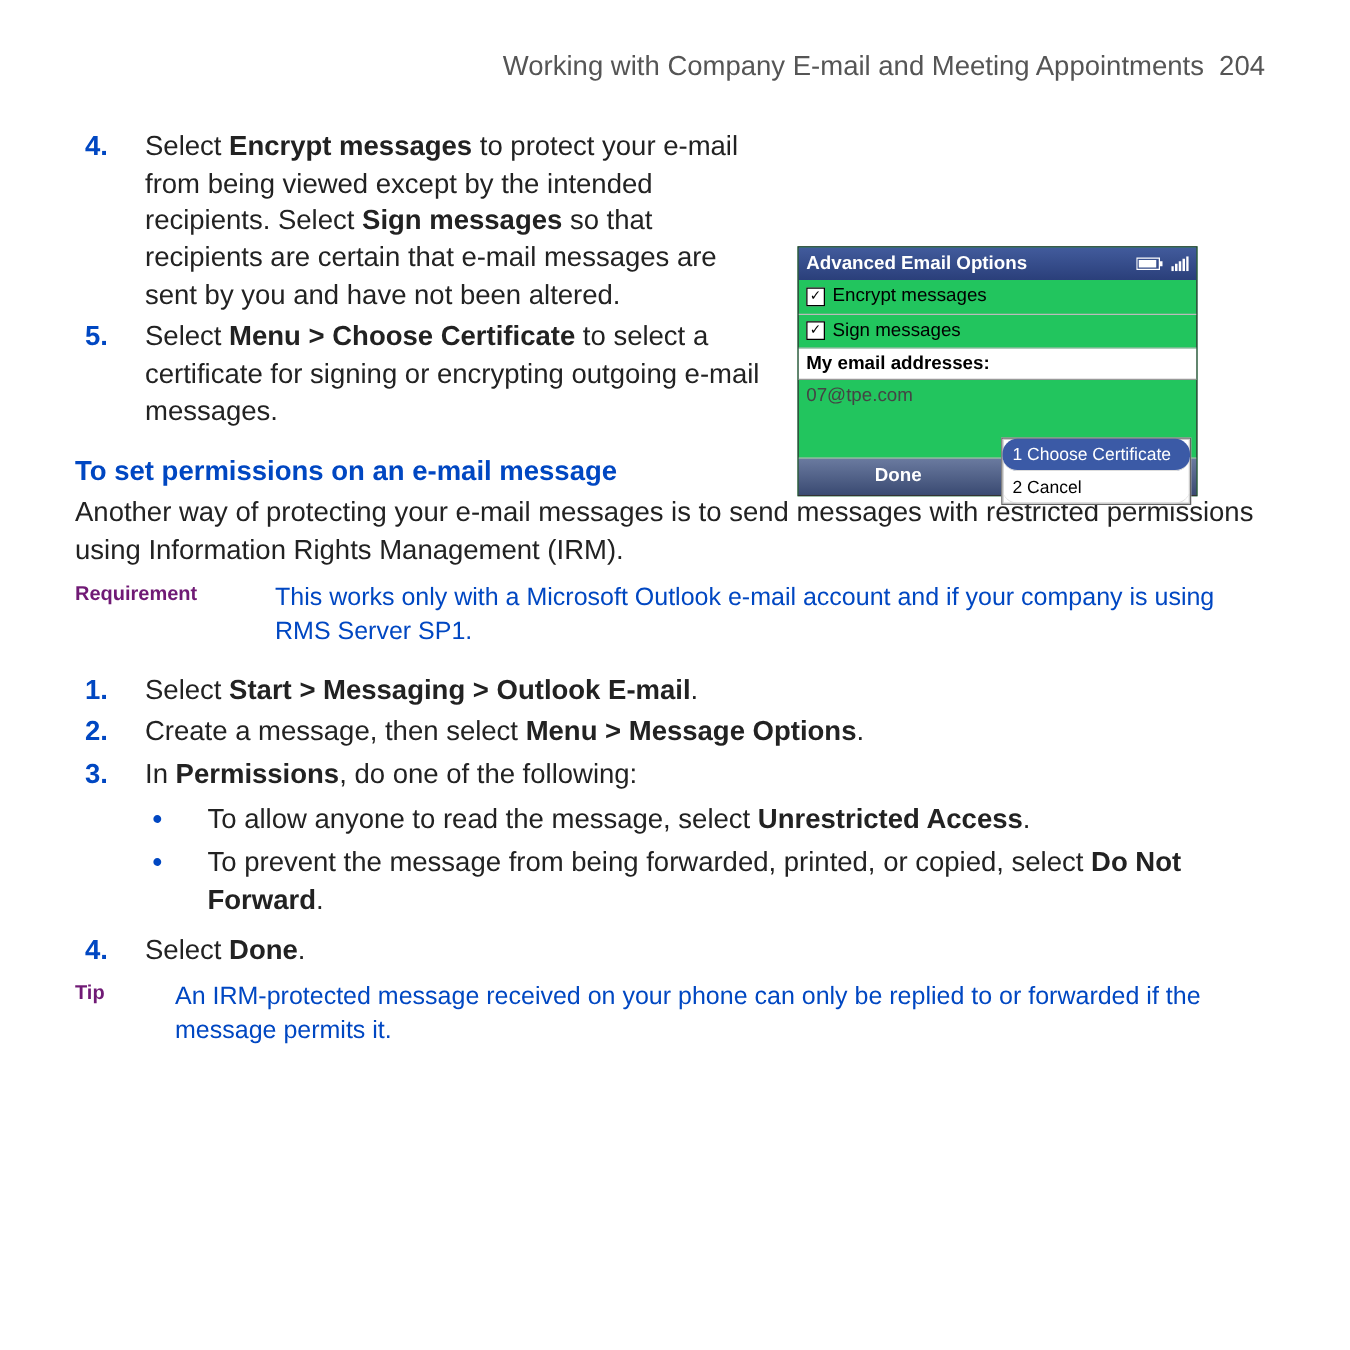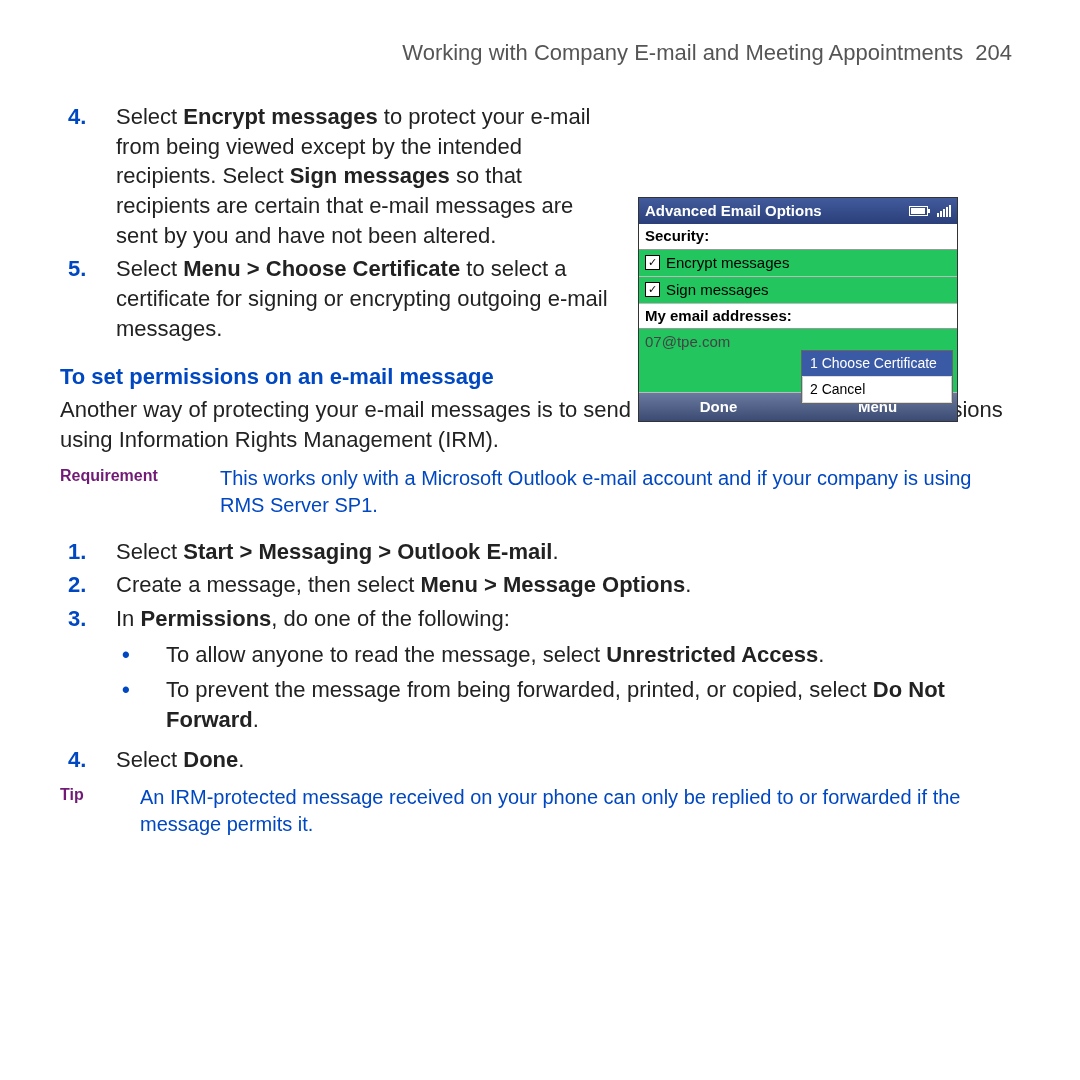--- a/index.html
+++ b/index.html
@@ -24,21 +24,21 @@
 .left-col{width:560px;}
 
 .phone{position:absolute;top:95px;right:62px;width:318px;background:#22c55e;border:1px solid #333;font-family:Tahoma,Arial,sans-serif;font-size:15px;color:#000;}
 .phone .titlebar{display:flex;align-items:center;justify-content:space-between;background:linear-gradient(#425b9c,#2a3f7a);color:#fff;font-weight:700;padding:3px 6px;font-size:15px;}
 .phone .titlebar .ticons{display:flex;gap:6px;align-items:center;}
 .phone .row-label{font-weight:700;background:#fff;border-bottom:1px solid #999;padding:2px 6px;}
 .phone .row{border-bottom:1px solid #bbb;padding:3px 6px;display:flex;align-items:center;gap:6px;}
 .phone .chk{width:13px;height:13px;border:1px solid #000;display:inline-flex;align-items:center;justify-content:center;font-size:11px;line-height:1;background:#fff;}
 .phone .email{padding:3px 6px;color:#444;}
 .phone .menu-pop{position:absolute;right:4px;top:152px;width:150px;border:1px solid #666;background:#fff;box-shadow:0 0 0 1px #ccc inset;}
-.phone .menu-pop .mi{padding:3px 8px;font-size:14px;border-bottom:1px solid #ddd;}
+.phone .menu-pop .mi{padding:3px 8px;font-size:14px;border-bottom:1px solid #ddd;border-radius:12px;}
 .phone .menu-pop .mi.sel{background:#3b5aa6;color:#fff;}
 .phone .softbar{display:flex;background:linear-gradient(#6a7a9f,#3a4a72);color:#fff;font-weight:700;}
 .phone .softbar div{flex:1;text-align:center;padding:4px 0;font-size:15px;}
 .phone-wrap{position:relative;height:0;}
 svg.batt{width:22px;height:12px;}
 svg.sig{width:14px;height:12px;}
 </style>
 </head>
 <body>
 
@@ -62,21 +62,20 @@
               </svg>
             <svg class="sig" viewBox="0 0 14 12">
                 <rect x="0" y="8" width="2" height="4" fill="#fff"></rect>
                 <rect x="3" y="6" width="2" height="6" fill="#fff"></rect>
                 <rect x="6" y="4" width="2" height="8" fill="#fff"></rect>
                 <rect x="9" y="2" width="2" height="10" fill="#fff"></rect>
                 <rect x="12" y="0" width="2" height="12" fill="#fff"></rect>
               </svg>
           </span>
         </div>
-        <div class="row-label">Security:</div>
         <div class="row">
           <span class="chk">✓</span>
           <span>Encrypt messages</span>
         </div>
         <div class="row">
           <span class="chk">✓</span>
           <span>Sign messages</span>
         </div>
         <div class="row-label">My email addresses:</div>
         <div class="email">07@tpe.com</div>

